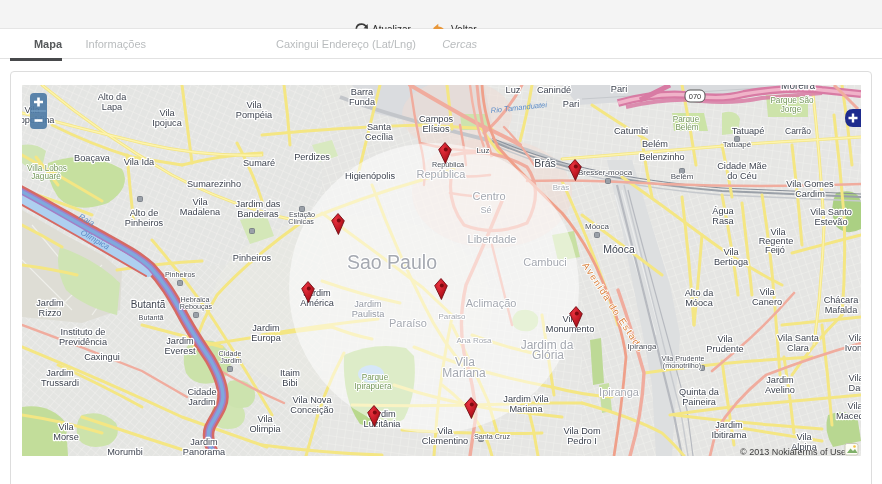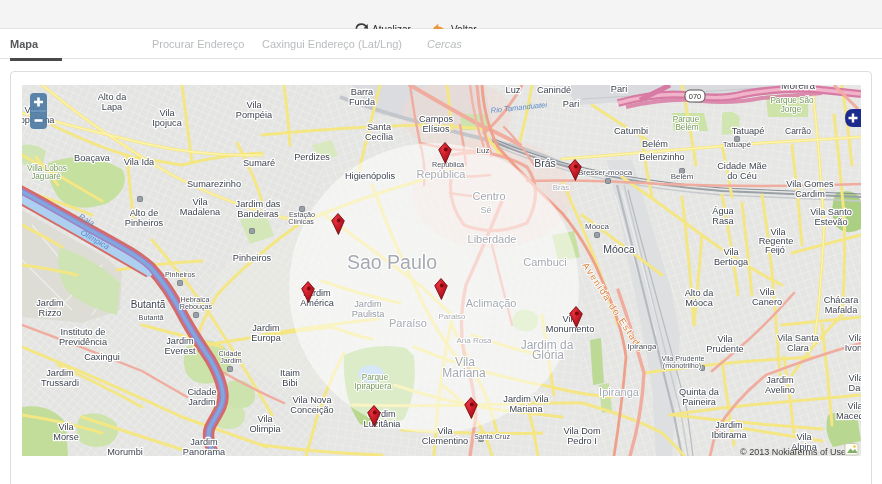--- a/index.html
+++ b/index.html
@@ -2,21 +2,21 @@
 <html><head>
 <meta charset="utf-8">
 <style>
 html,body{margin:0;padding:0;background:#fff;font-family:"Liberation Sans",sans-serif;}
 .page{position:relative;width:882px;height:484px;overflow:hidden;background:#fff;}
 .toolbar{position:absolute;left:0;top:0;width:882px;height:28px;background:#f4f4f4;border-bottom:1px solid #e5e5e5;}
 .tbtn{position:absolute;top:0;line-height:27px;font-size:10px;color:#2d2d2d;white-space:nowrap;margin-top:16px;}
 .tbtn svg{vertical-align:-3px;margin-right:4px;}
 .tabs{position:absolute;left:0;top:29px;width:882px;height:32px;background:#fff;}
 .tabs .brd{position:absolute;left:0;right:0;top:29px;height:1px;background:#e2e2e2;}
-.tab{position:absolute;top:0;height:29px;line-height:31px;font-size:11px;color:#b9bcbe;text-align:left;white-space:nowrap;}
+.tab{position:absolute;top:0;height:29px;line-height:31px;font-size:11px;color:#b9bcbe;text-align:right;white-space:nowrap;}
 .tab.active{color:#55585a;font-weight:bold;}
 .tab.active .ul{position:absolute;left:0;right:0;top:29px;height:3px;background:#47494b;}
 .panel{position:absolute;left:10px;top:71px;width:860px;height:420px;border:1px solid #ddd;border-radius:4px;}
 .map{position:absolute;left:22px;top:85px;width:839px;height:371px;overflow:hidden;}
 .lbl{fill:#3e4450;stroke:#ffffff;stroke-width:2.4px;paint-order:stroke;stroke-linejoin:round;}
 .glbl{fill:#a5a9b1;stroke:#ffffff;stroke-width:2.2px;paint-order:stroke;stroke-linejoin:round;}
 .plbl{fill:#74975a;stroke:#ffffff;stroke-width:1.8px;paint-order:stroke;stroke-linejoin:round;font-style:normal;}
 .lblw{fill:#959aa4;stroke:#ffffff;stroke-width:2px;paint-order:stroke;stroke-linejoin:round;}
 .slbl{fill:#4a4f58;stroke:#ffffff;stroke-width:1.8px;paint-order:stroke;stroke-linejoin:round;}
 .wlbl{fill:#5b8cc8;font-style:italic;font-family:"Liberation Sans",sans-serif;}
@@ -30,21 +30,21 @@
     <span class="tbtn" style="left:355px;"><svg width="13" height="13" viewBox="0 0 16 16">
           <path d="M2.5 7A5.6 5.6 0 0 1 8 2.4c1.8 0 3.4.8 4.5 2.1L10.5 6.5 16 7 15.5 1.2l-1.6 1.6A7.6 7.6 0 0 0 8 .4 7.6 7.6 0 0 0 .5 7zM13.5 9A5.6 5.6 0 0 1 8 13.6c-1.8 0-3.4-.8-4.5-2.1l2-2L0 9l.5 5.8 1.6-1.6A7.6 7.6 0 0 0 8 15.6 7.6 7.6 0 0 0 15.5 9z" fill="#3b3b3b"></path>
         </svg>Atualizar</span>
     <span class="tbtn" style="left:432px;"><svg width="15" height="13" viewBox="0 0 18 16">
           <path d="M7.5 1 L1 6.5 L7.5 12 L7.5 8.6 C11.5 8.4 14.5 10 16.5 13.5 C16.6 9 13.5 4.8 7.5 4.4 Z" fill="#e8973a"></path>
         </svg>Voltar</span>
   </div>
   <div class="tabs">
     <div class="brd"></div>
     <div class="tab active" style="left:10px;width:52px;">Mapa<span class="ul"></span></div>
-    <div class="tab" style="left:152px;width:105px;">Procurar Endereço</div>
+    <div class="tab" style="left:64px;width:82px;">Informações</div>
     <div class="tab" style="left:262px;width:154px;">Caxingui Endereço (Lat/Lng)</div>
     <div class="tab" style="left:427px;width:50px;font-style:italic;">Cercas</div>
   </div>
   <div class="panel"></div>
   <div class="map">
 <svg width="839" height="371" viewBox="0 0 839 371" style="display:block">
 <defs>
 <pattern id="gA" width="7" height="7" patternUnits="userSpaceOnUse" patternTransform="rotate(24)">
   <rect width="7" height="7" fill="#e1e3e5"></rect>
   <path d="M0 0H7M0 0V7" stroke="#f3f4f4" stroke-width="1.1"></path>

